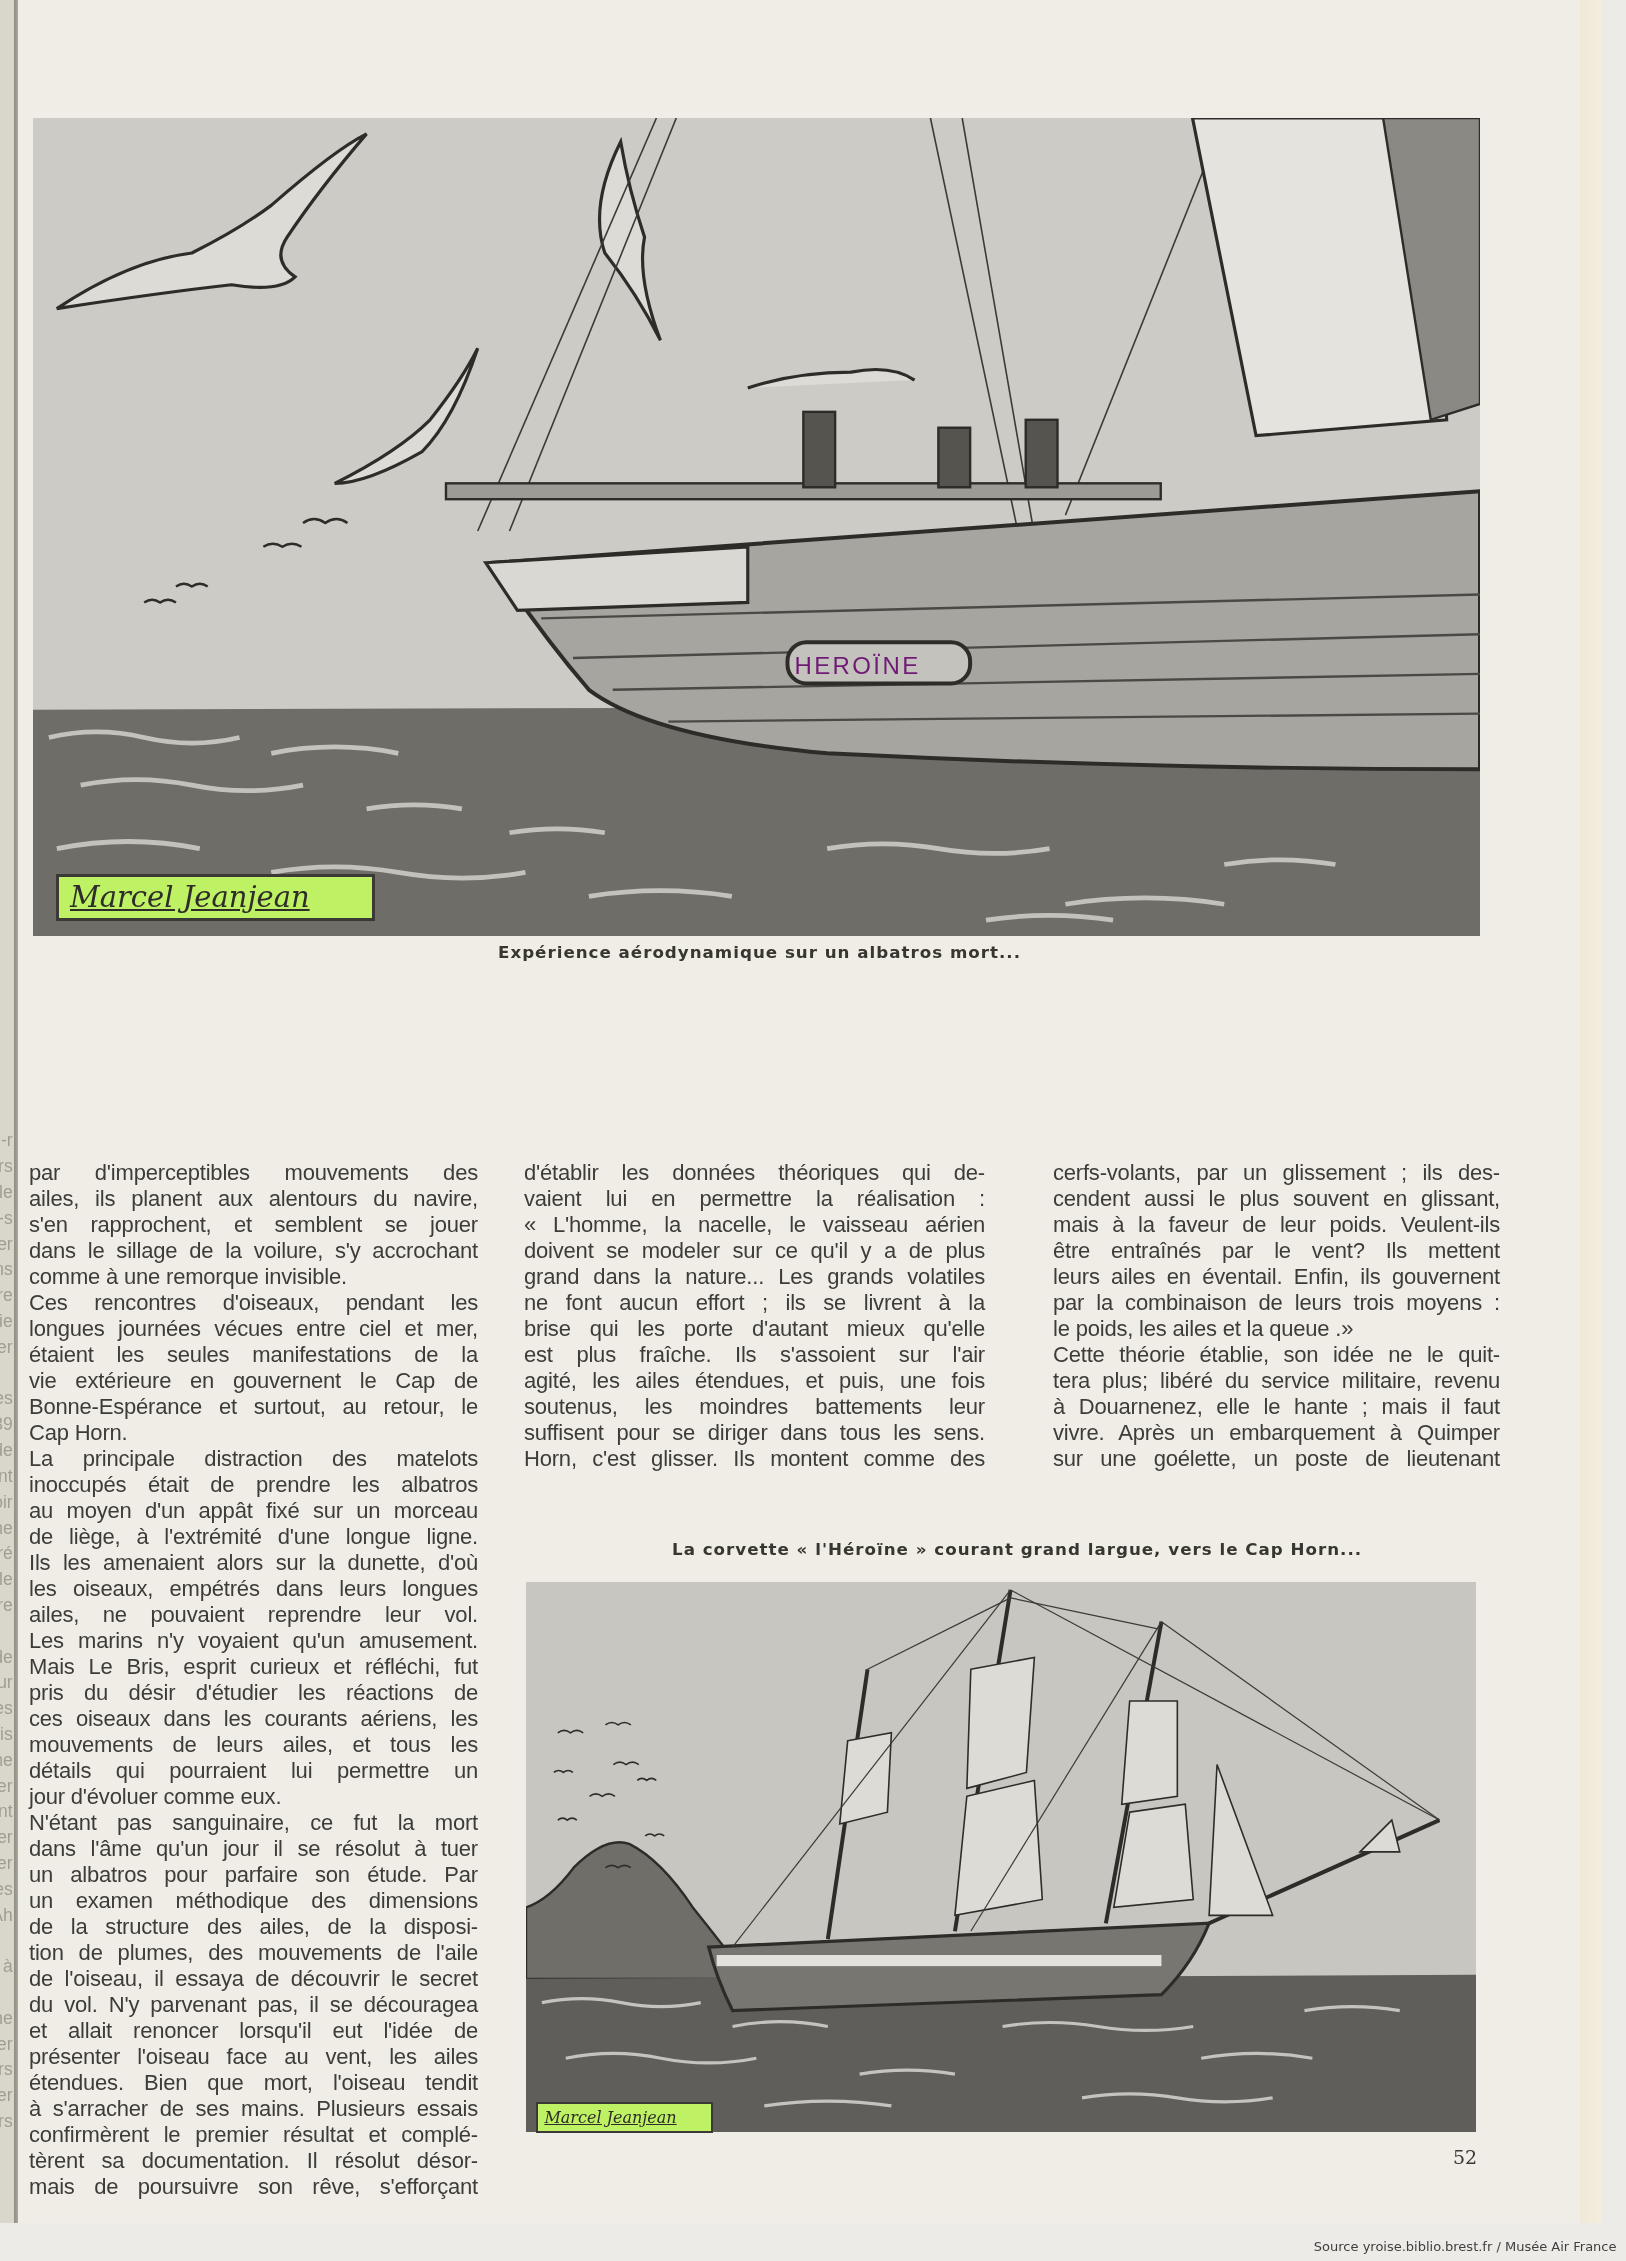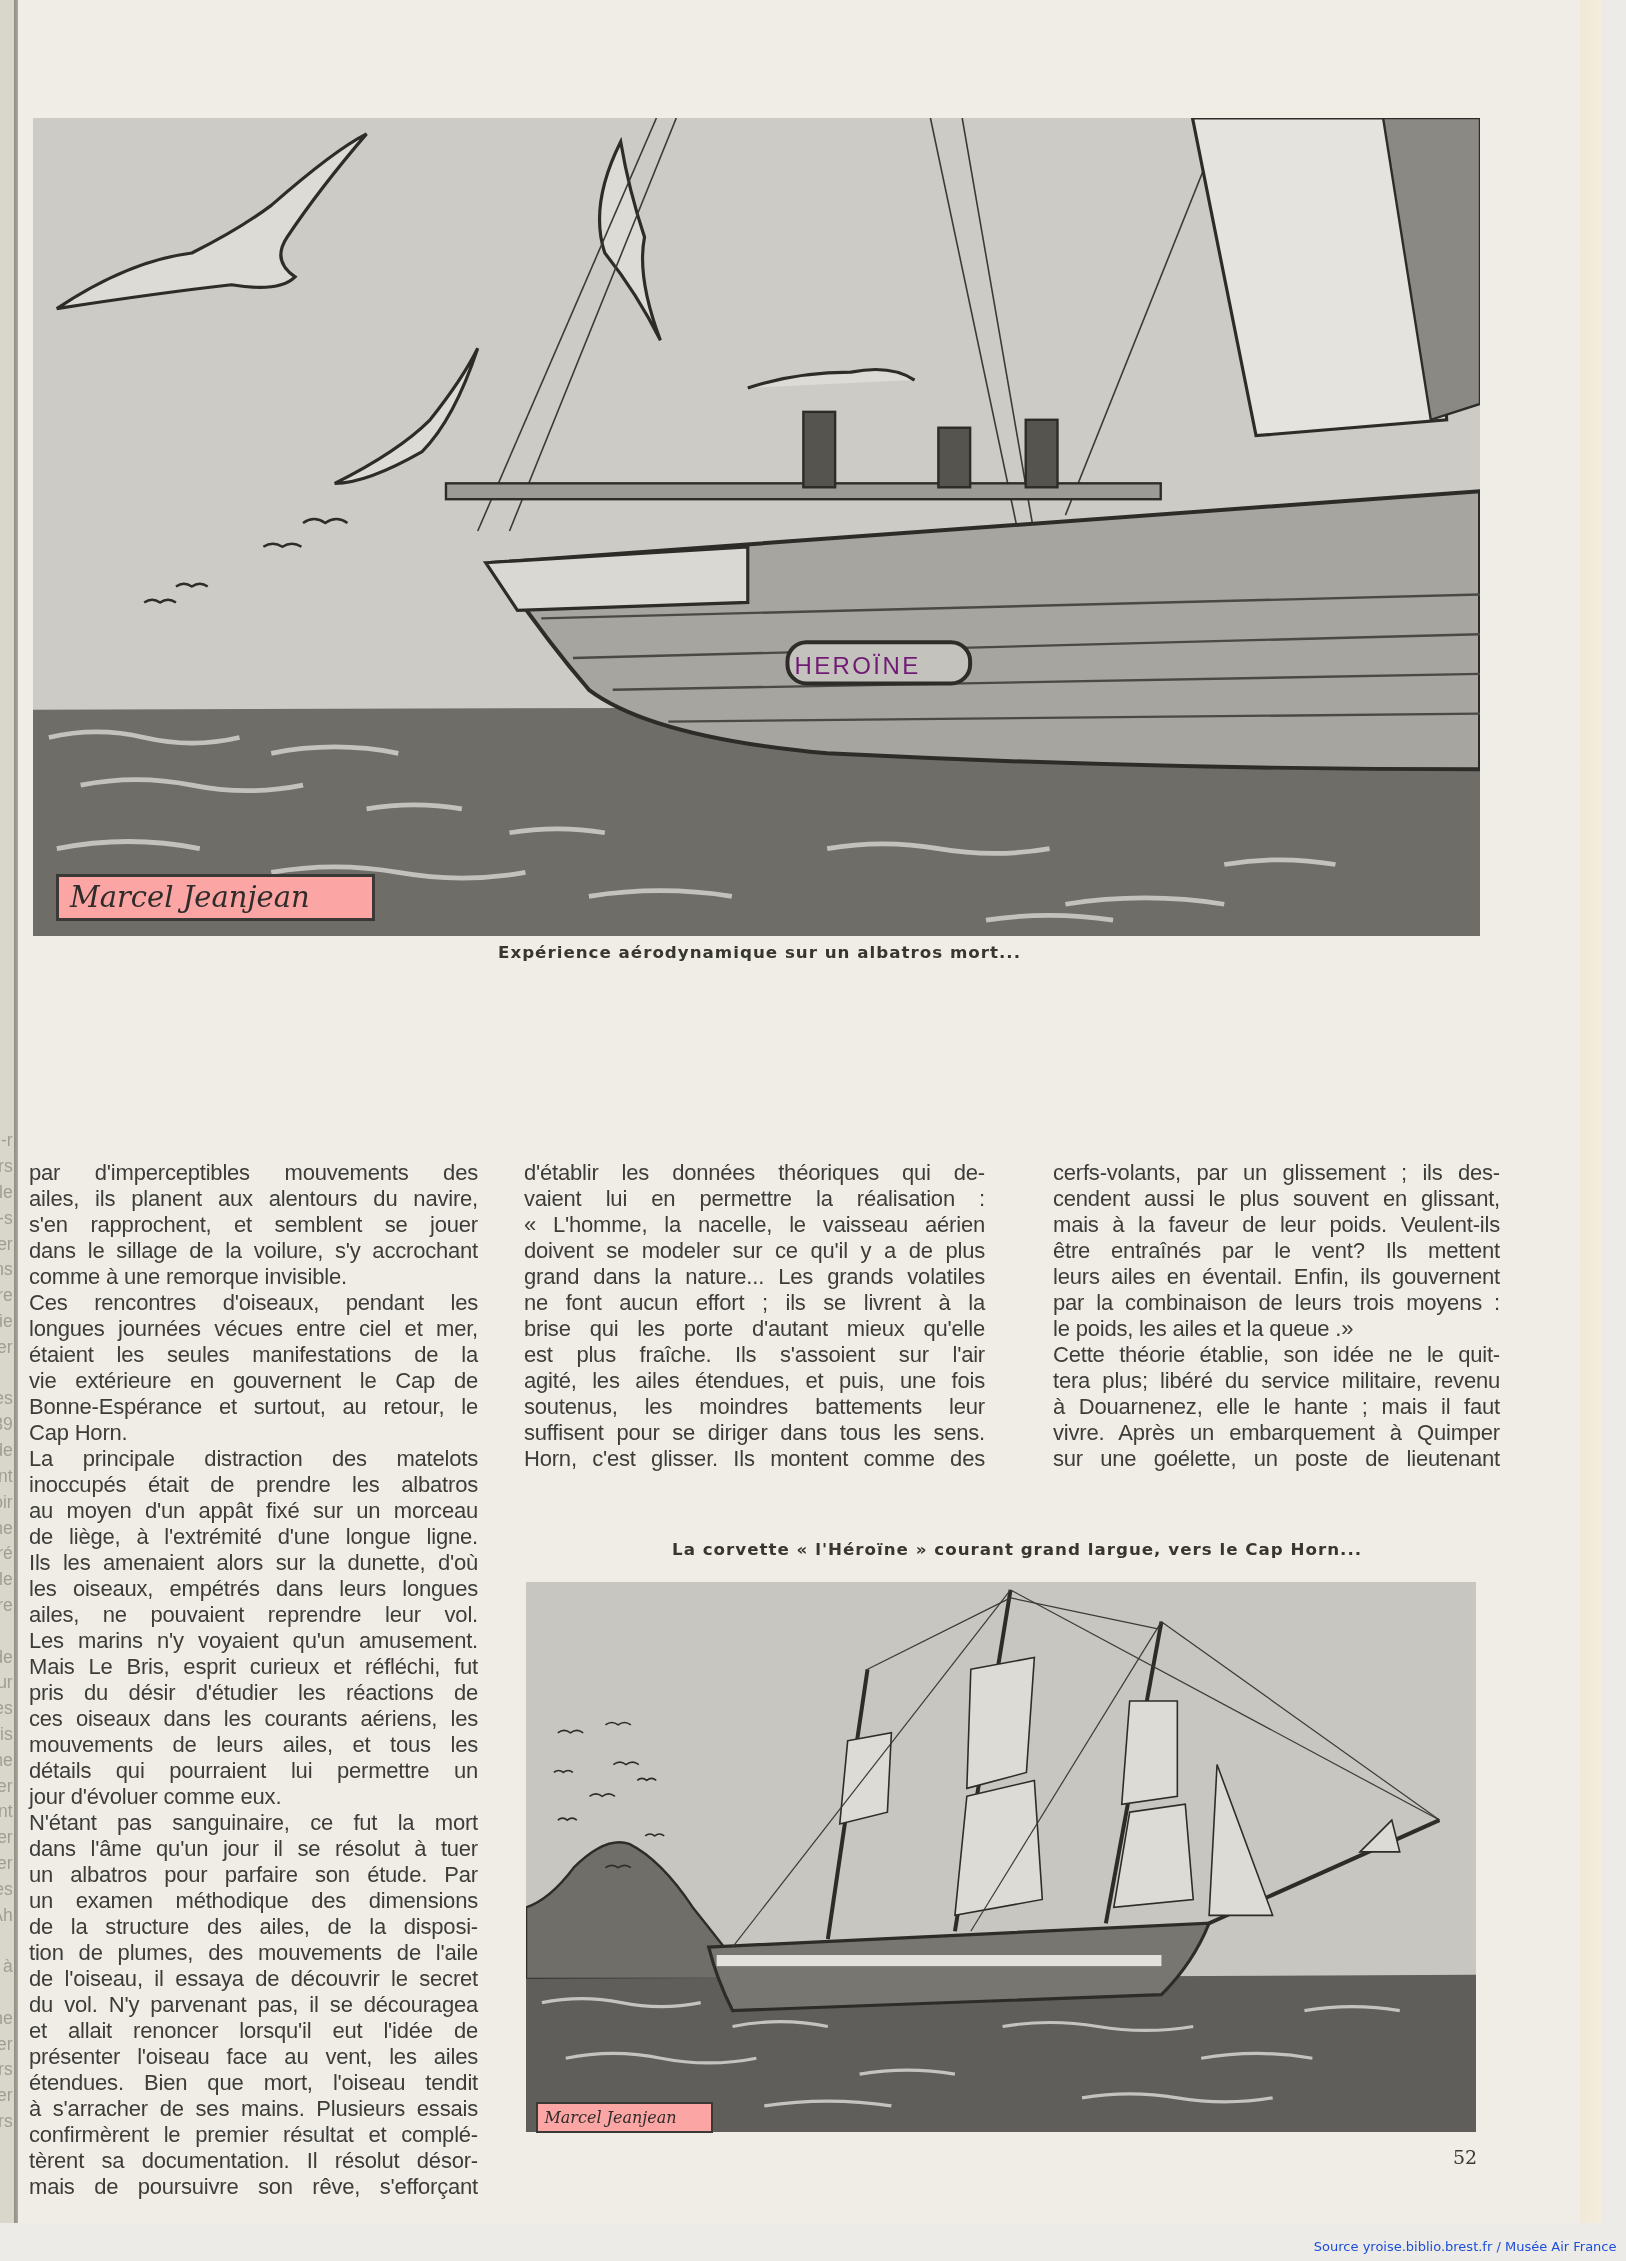--- a/index.html
+++ b/index.html
@@ -38,24 +38,25 @@
   .illustration {
     position: absolute; overflow: hidden;
     background: #c9c8c2;
   }
   .illus-top { left: 33px; top: 118px; width: 1447px; height: 818px; }
   .illus-bottom { left: 526px; top: 1582px; width: 950px; height: 550px; }
   .illustration svg { position: absolute; left: 0; top: 0; width: 100%; height: 100%; }
 
   .signature {
     position: absolute;
-    background: #fca5a5;
+    background: #bef264;
     border: 3.2px solid #3a3936;
     font-family: "DejaVu Serif", serif; font-style: italic;
     color: #2e2d2a;
+    text-decoration: underline;
     white-space: nowrap;
   }
   .sig-top { left: 56px; top: 874px; width: 302px; height: 41px; font-size: 29px; line-height: 41px; padding-left: 11px; }
   .sig-bottom { left: 536px; top: 2102px; width: 167px; height: 27px; font-size: 16px; line-height: 27px; padding-left: 6.4px; border-width: 2.4px; }
 
   .nameplate-text {
     position: absolute; left: 782px; top: 646px; width: 151px; height: 40px;
     font-size: 24px; letter-spacing: 2.4px; color: #701a75; text-align: center; line-height: 40px;
     font-family: "Liberation Sans", sans-serif;
   }
@@ -85,21 +86,21 @@
   .col-3 { left: 1053px; top: 1122px; width: 447px; }
   .line { display: block; text-align-last: justify; }
   .line.last { text-align-last: left; }
 
   .page-number {
     position: absolute; left: 1453px; top: 2146px;
     font-family: "DejaVu Serif", serif; font-size: 19px; color: #3a3934;
   }
   .source-credit {
     position: absolute; right: 9.5px; top: 2239px;
-    font-family: "DejaVu Sans", sans-serif; font-size: 13px; color: #1d4ed8;
+    font-family: "DejaVu Sans", sans-serif; font-size: 13px; color: #404040;
   }
 </style>
 </head>
 <body>
 
 <div class="page"></div>
 <div class="page-right-edge"></div>
 <div class="gutter-strip"></div>
 <div id="prev-frag">
     <div class="prev-page-fragment" style="top: 1127px;">r-</div>

